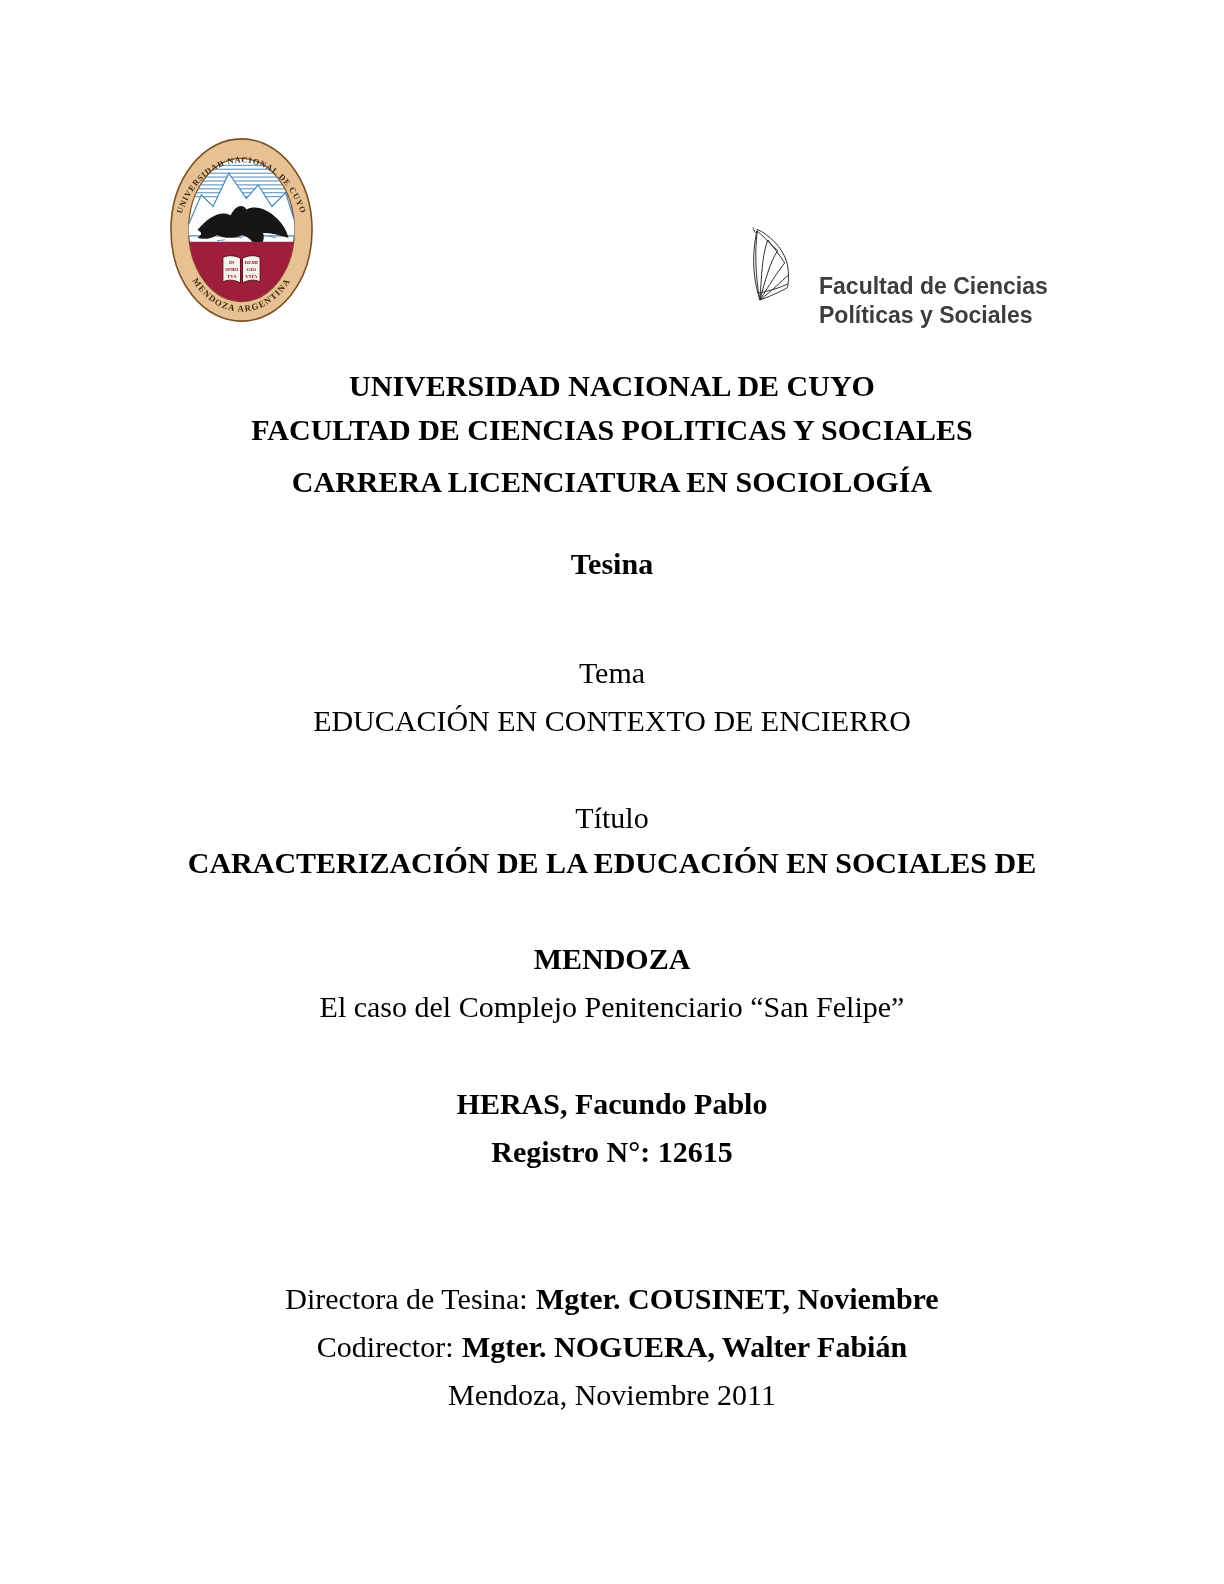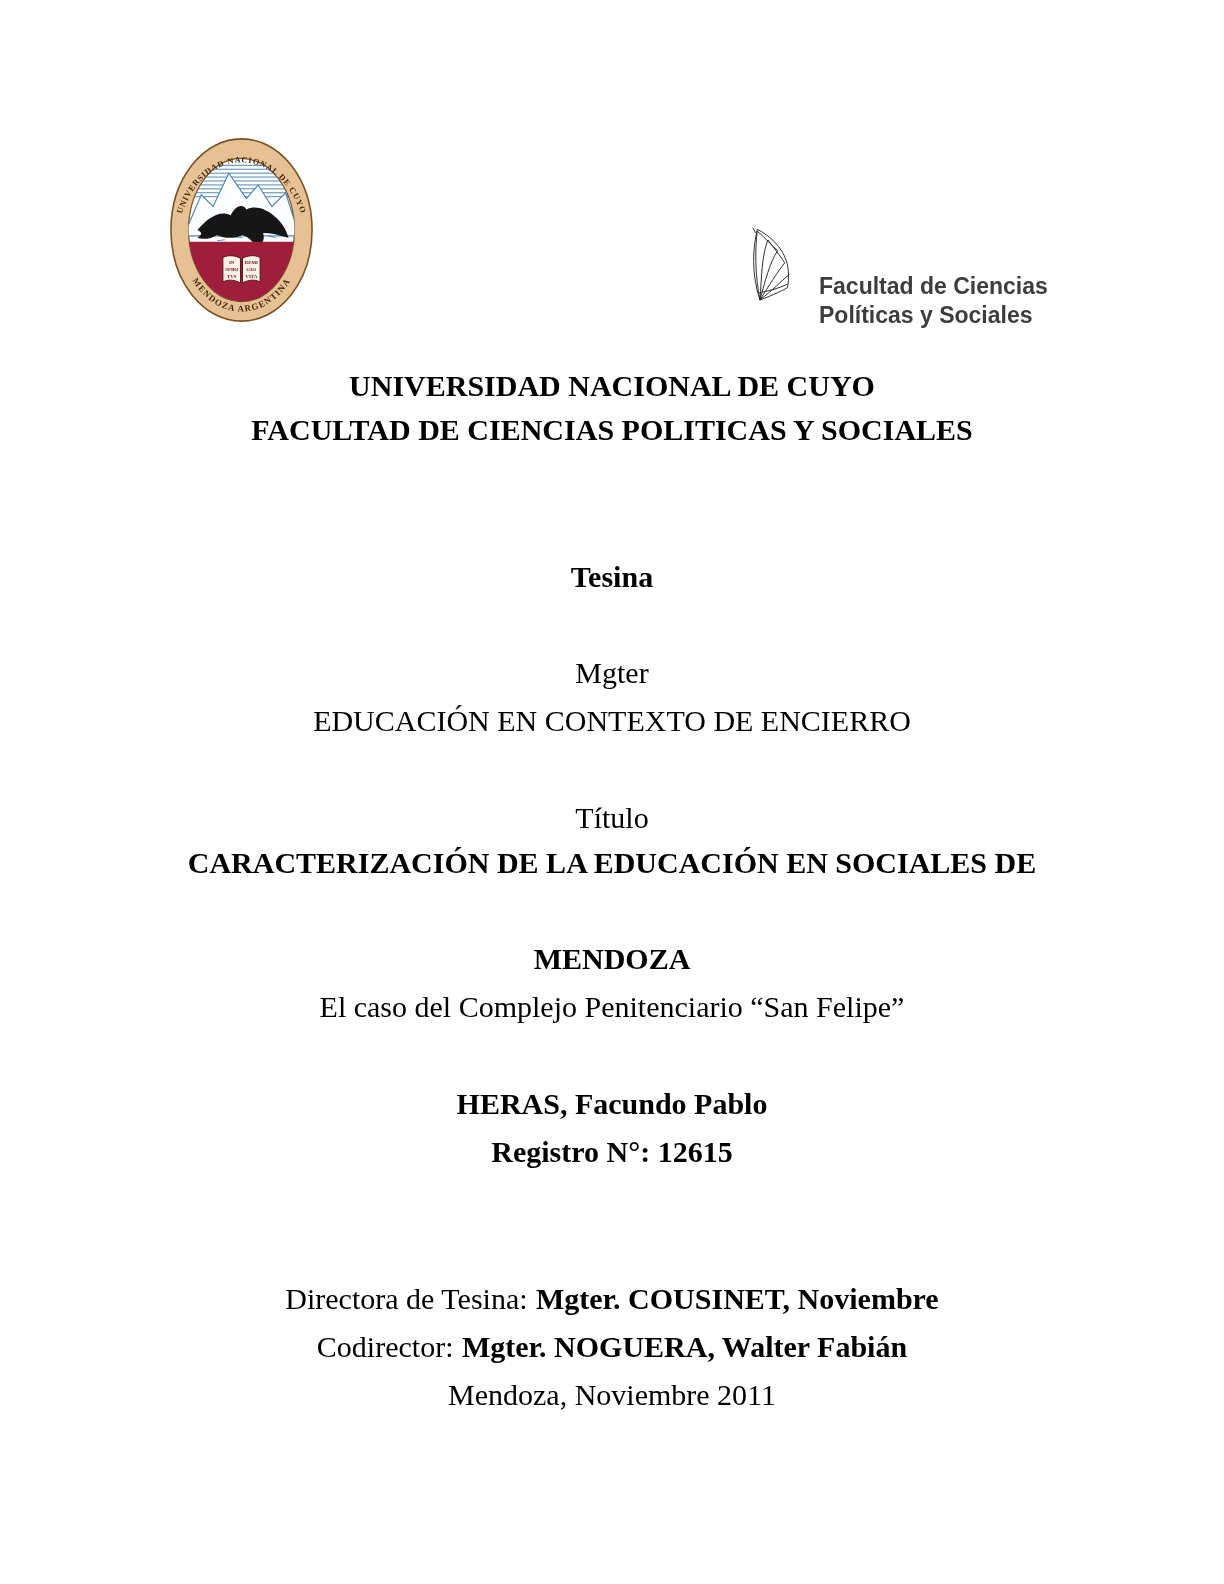--- a/index.html
+++ b/index.html
@@ -125,24 +125,25 @@
       <path d="M22,10 L19,4"></path>
     </svg>
     <div class="fac-text">
       <div>Facultad de Ciencias</div>
       <div>Políticas y Sociales</div>
     </div>
   </div>
 
   <div class="line b" style="top:368px">UNIVERSIDAD NACIONAL DE CUYO</div>
   <div class="line b" style="top:412px">FACULTAD DE CIENCIAS POLITICAS Y SOCIALES</div>
+  <div class="line b" style="top:464px">CARRERA LICENCIATURA EN SOCIOLOGÍA</div>
 
-  <div class="line b" style="top:559px">Tesina</div>
+  <div class="line b" style="top:546px">Tesina</div>
 
-  <div class="line" style="top:655px">Mgter</div>
+  <div class="line" style="top:655px">Tema</div>
   <div class="line" style="top:703px">EDUCACIÓN EN CONTEXTO DE ENCIERRO</div>
 
   <div class="line" style="top:800px">Título</div>
   <div class="line b" style="top:845px">CARACTERIZACIÓN DE LA EDUCACIÓN EN SOCIALES DE</div>
   <div class="line b" style="top:941px">MENDOZA</div>
   <div class="line b" style="top:1086px">HERAS, Facundo Pablo</div>
 
   <div class="line" style="top:989px">El caso del Complejo Penitenciario “San Felipe”</div>
   <div class="line b" style="top:1134px">Registro N°: 12615</div>
 

